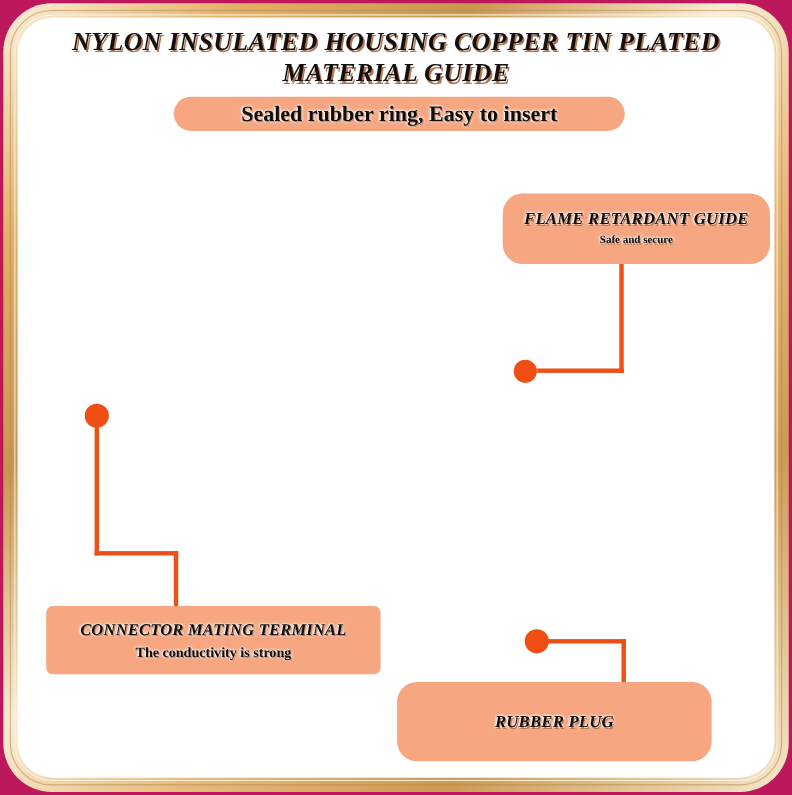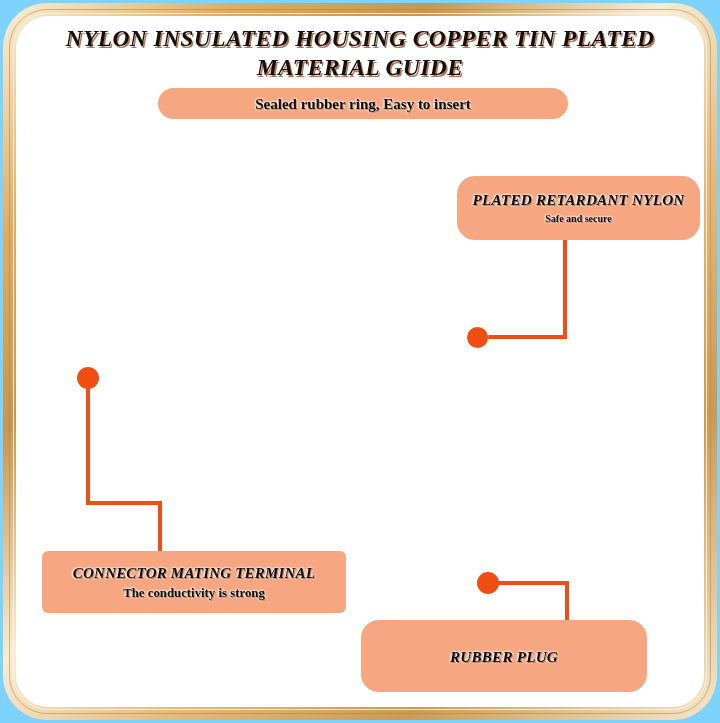--- a/index.html
+++ b/index.html
@@ -2,21 +2,21 @@
 <html><head>
 <meta charset="utf-8">
 <style>
   html,body{margin:0;padding:0;}
   body{
     width:720px;height:723px;
     background:#ffffff;
     font-family:"Liberation Serif", serif;
     overflow:hidden;
   }
-  #stage{position:relative;width:720px;height:723px;overflow:hidden;background:#7dd3fc;}
+  #stage{position:relative;width:720px;height:723px;overflow:hidden;background:#be185d;}
 
   
   .frame-outer{
     position:absolute;left:3px;top:3px;width:714px;height:717px;
     border-radius:44px;
     background:linear-gradient(135deg,#f7e3c0 0%,#e5b46a 14%,#caa05c 27%,#f6e6c8 42%,#e8bd7e 58%,#cfa straight 0%);
     background:linear-gradient(135deg,#fbf0da 0%,#e0ad63 16%,#c9964f 30%,#f8ecd4 46%,#e6b87a 62%,#cb9a53 78%,#f6e8cd 100%);
     box-sizing:border-box;
   }
   .frame-inner{
@@ -63,21 +63,21 @@
     letter-spacing:.2px;
   }
   .pill .sub{
     font-family:"Liberation Serif", serif;
     font-weight:bold;font-style:normal;
     color:#120d0a;
     text-shadow:1px 1.3px 0 rgba(150,72,30,.5), 0 0 3px #fff, 1px 0 2px #fff, -1px 0 2px #fff;
   }
 
   #subtitle-pill{left:158px;top:88px;width:410px;height:31px;}
-  #subtitle-pill .sub{font-size:15px;line-height:18px;}
+  #subtitle-pill .sub{font-size:20px;line-height:18px;}
 
   #flame-pill{left:457px;top:176px;width:243px;height:64px;border-radius:18px;}
   #flame-pill .hl{font-size:15.2px;line-height:19px;}
   #flame-pill .sub{font-size:10px;line-height:16px;margin-top:2px;}
 
   #terminal-pill{left:42px;top:551px;width:304px;height:62px;border-radius:6px;}
   #terminal-pill .hl{font-size:15px;line-height:19px;}
   #terminal-pill .sub{font-size:12.8px;line-height:16px;margin-top:2px;text-align:right;}
 
   #plug-pill{left:361px;top:620px;width:286px;height:72px;border-radius:18px;}
@@ -352,21 +352,21 @@
 
   <div id="subtitle-pill" class="pill">
     <div class="sub">Sealed rubber ring, Easy to insert</div>
   </div>
 
   <div class="lead" style="left:563px;top:240px;width:4px;height:99px;"></div>
   <div class="lead" style="left:477px;top:335px;width:90px;height:4px;"></div>
   <div class="dot" style="left:467px;top:327px;width:21px;height:21px;"></div>
 
   <div id="flame-pill" class="pill rect">
-    <div class="hl">PLATED RETARDANT NYLON</div>
+    <div class="hl">FLAME RETARDANT GUIDE</div>
     <div class="sub">Safe and secure</div>
   </div>
 
   <div class="dot" style="left:77px;top:367px;width:22px;height:22px;"></div>
   <div class="lead" style="left:86px;top:385px;width:4px;height:120px;"></div>
   <div class="lead" style="left:86px;top:501px;width:76px;height:4px;"></div>
   <div class="lead" style="left:158px;top:501px;width:4px;height:54px;"></div>
 
   <div id="terminal-pill" class="pill rect">
     <div class="hl">CONNECTOR MATING TERMINAL</div>

